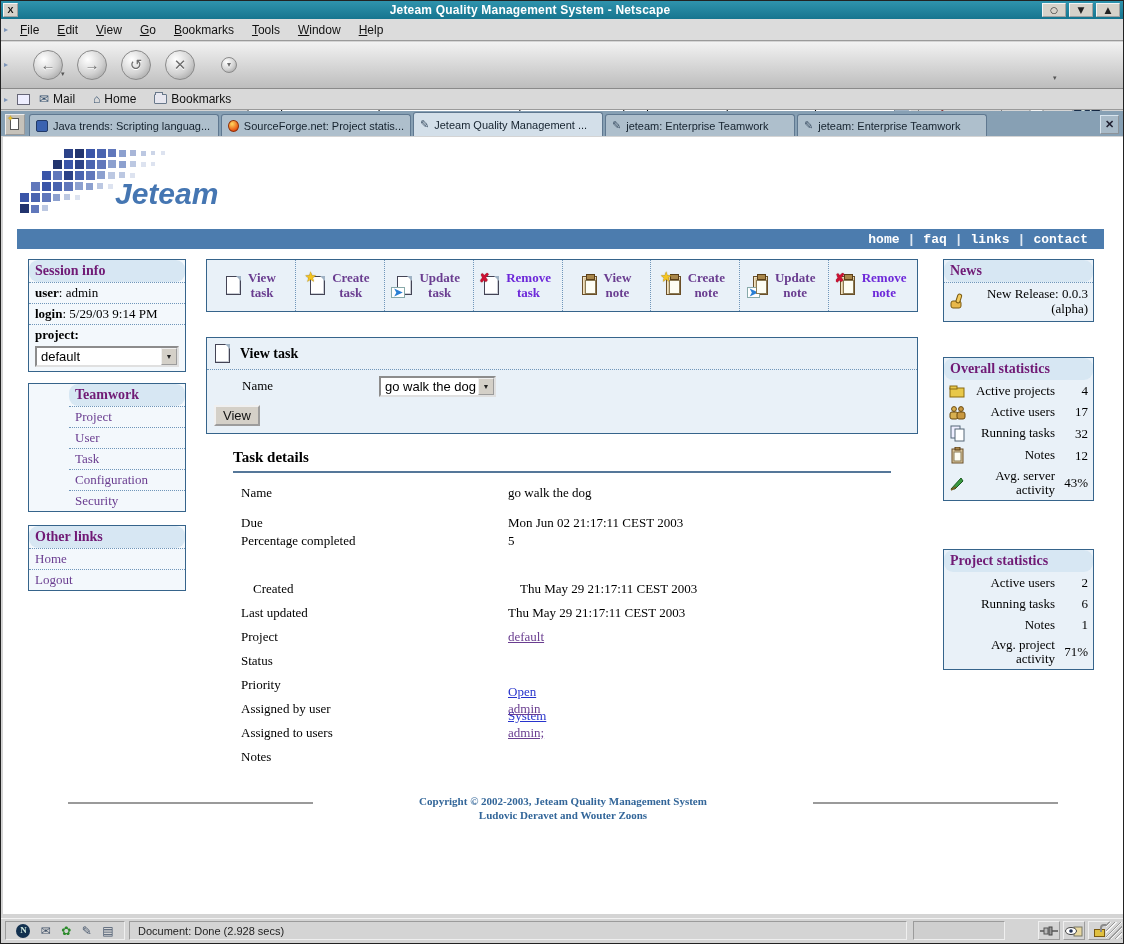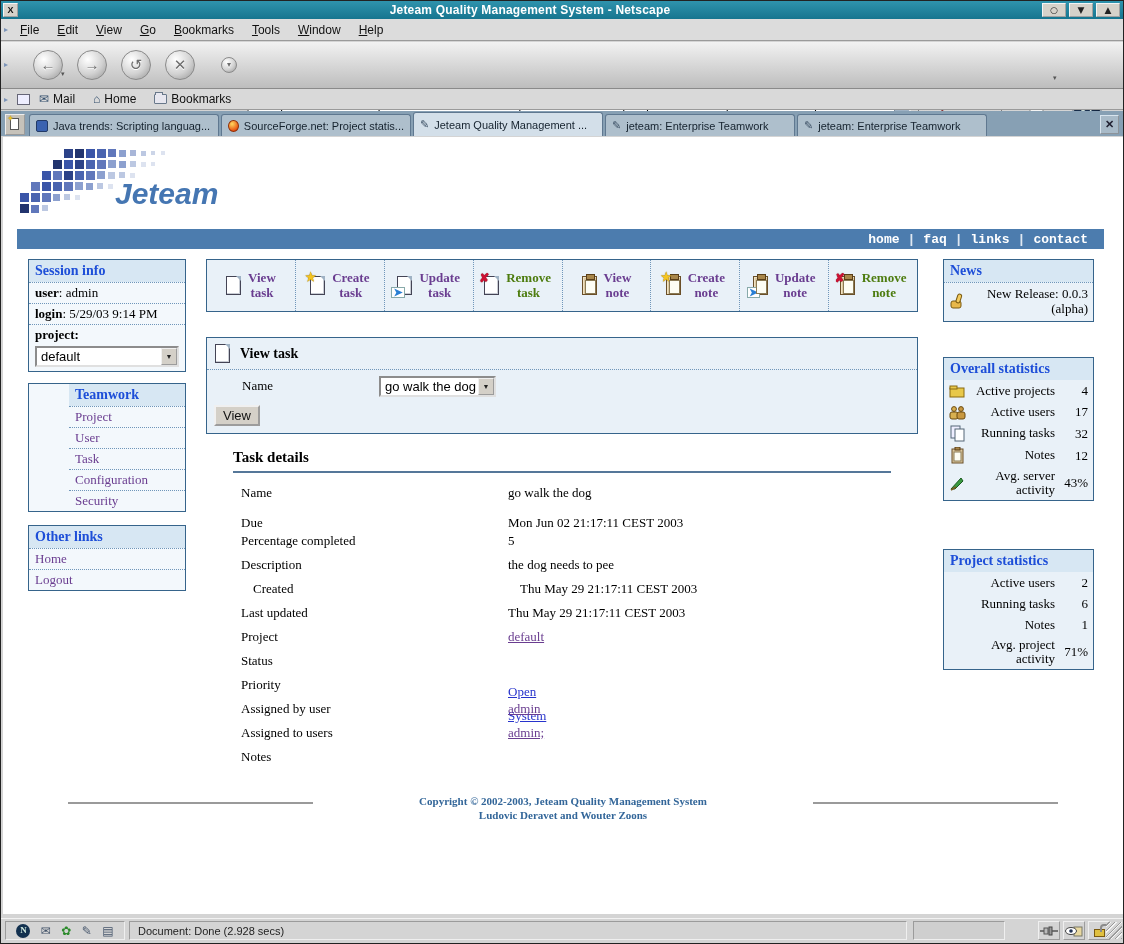--- a/index.html
+++ b/index.html
@@ -77,39 +77,39 @@
     font-family:"Liberation Serif",serif; }
 
   .brand-text { position:absolute; left:112px; top:40px; font:italic bold 30px "Liberation Sans",sans-serif; color:#4576b2; }
   .topnav { position:absolute; left:14px; top:92px; width:1087px; height:20px; background:#4c7cae;
     display:flex; align-items:center; justify-content:flex-end; gap:8px; padding-right:16px;
     font:bold 13px "Liberation Mono",monospace; color:#fff; }
   .topnav .tn-link { color:#fff; cursor:pointer; }
   .topnav .tn-sep { color:#dfe8f2; }
 
   .panel { position:absolute; border:1px solid #36648b; background:#f3f8fc; font-size:13px; }
-  .panel .hdr { background:#d7e7f3; padding:3px 6px; font:bold 14px "Liberation Serif",serif; color:#1d4ed8; }
+  .panel .hdr { background:#d7e7f3; padding:3px 6px; font:bold 14px "Liberation Serif",serif; color:#701a75;border-radius:9px; }
   .prow { border-top:1px dotted #6f96ba; padding:2px 6px; color:#000; }
   .prow .b { font-weight:bold; }
   .linkrow { color:#6a3d90; cursor:pointer; }
 
   .fselect { display:flex; align-items:center; background:#fff; border:2px inset #e0e0e0; height:21px;
     font:13px "Liberation Sans",sans-serif; cursor:pointer; }
   .fselect .txt { flex:1; padding:0 4px; white-space:nowrap; overflow:hidden; }
   .fselect .arrowbtn { width:16px; align-self:stretch; background:#d4d0c8; border:1px outset #f0f0f0;
     font-size:7px; color:#222; text-align:center; line-height:16px; }
 
   
   .ctoolbar { position:absolute; left:203px; top:122px; width:712px; height:53px; border:1px solid #36648b;
     background:#e9f1f8; display:flex; }
   .tbcell { flex:1; border-right:1px dotted #6f96ba; display:flex; align-items:center; justify-content:center;
     gap:7px; cursor:pointer; }
   .tbcell:last-child { border-right:none; }
   .tblabel { font:bold 13px "Liberation Serif",serif; color:#6a3d90; text-align:center; line-height:1.15; }
-  .tblabel.new { color:#4d7c0f; }
+  .tblabel.new { color:#6d28d9; }
 
   .icon-page { position:relative; width:15px; height:19px; background:#fff; border:1px solid #445;
     box-shadow:inset -1px -1px 0 #c8ccd4; flex:0 0 auto; }
   .icon-page::before { content:''; position:absolute; top:-1px; right:-1px; width:0; height:0;
     border-left:5px solid transparent; border-top:5px solid #9fb2c4; }
   .icon-clip { position:relative; width:15px; height:19px; background:#dcc9a0; border:1px solid #6a4f28;
     box-shadow:inset 1px 1px 0 #efe2c4; flex:0 0 auto; }
   .icon-clip::before { content:''; position:absolute; top:-3px; left:3px; width:7px; height:4px; background:#a8864a; border:1px solid #5a3f18; }
   .icon-clip::after { content:''; position:absolute; top:3px; left:2px; width:9px; height:12px; background:#fdfdf4; border:1px solid #8a7a55; }
   .badge { position:absolute; font-weight:bold; }
@@ -422,21 +422,20 @@
         <span class="arrowbtn">▼</span>
       </div>
       <div class="btn3d">View</div>
     </div>
 
     <div class="details">
       <div class="dt-title">Task details</div>
       <div class="trow" style="top:36px;"><span>Name</span><span class="val">go walk the dog</span></div>
       <div class="trow" style="top:66px;"><span>Due</span><span class="val">Mon Jun 02 21:17:11 CEST 2003</span></div>
       <div class="trow" style="top:84px;"><span>Percentage completed</span><span class="val">5</span></div>
-      <div class="trow" style="top:108px;"><span>Description</span><span class="val">the dog needs to pee</span></div>
       <div class="trow" style="top:132px;margin-left:12px;"><span>Created</span><span class="val">Thu May 29 21:17:11 CEST 2003</span></div>
       <div class="trow" style="top:156px;"><span>Last updated</span><span class="val">Thu May 29 21:17:11 CEST 2003</span></div>
       <div class="trow" style="top:180px;"><span>Project</span><span class="val lv">default</span></div>
       <div class="trow" style="top:204px;"><span>Status</span><span class="val ln">Open</span></div>
       <div class="trow" style="top:228px;"><span>Priority</span><span class="val ln">System</span></div>
       <div class="trow" style="top:276px;"><span>Assigned to users</span><span class="val lv">admin;</span></div>
       <div class="trow" style="top:252px;"><span>Assigned by user</span><span class="val lv">admin</span></div>
       <div class="trow" style="top:300px;"><span>Notes</span><span class="val"></span></div>
     </div>
 

